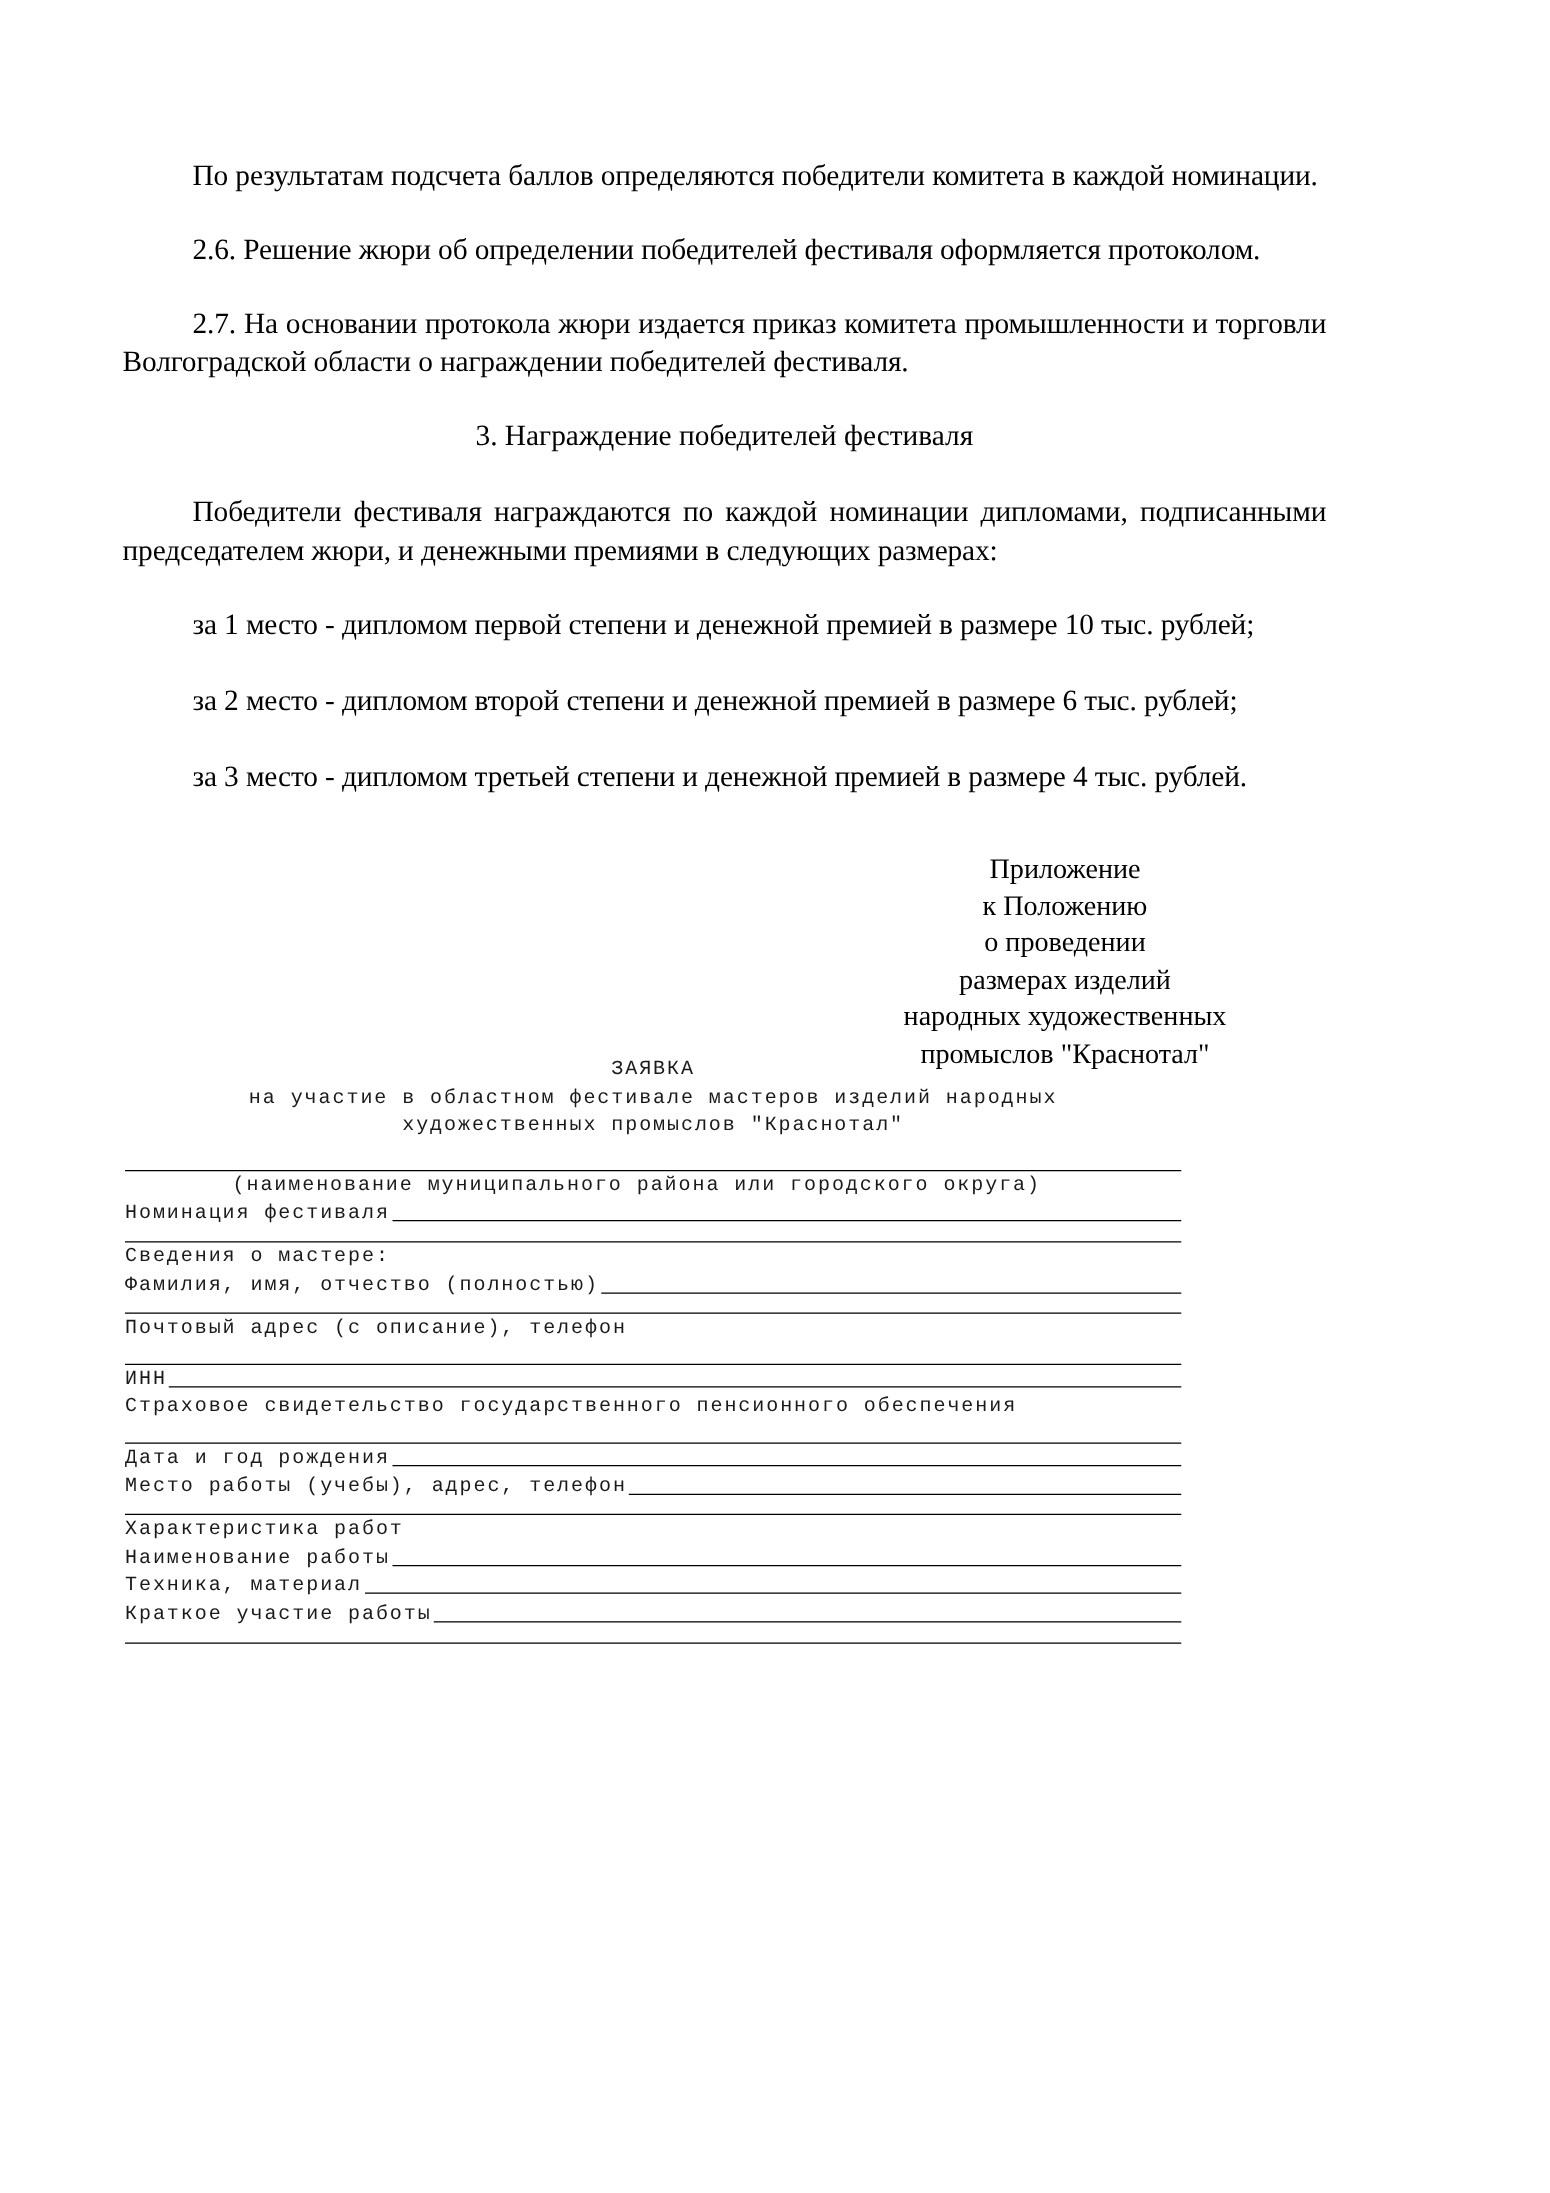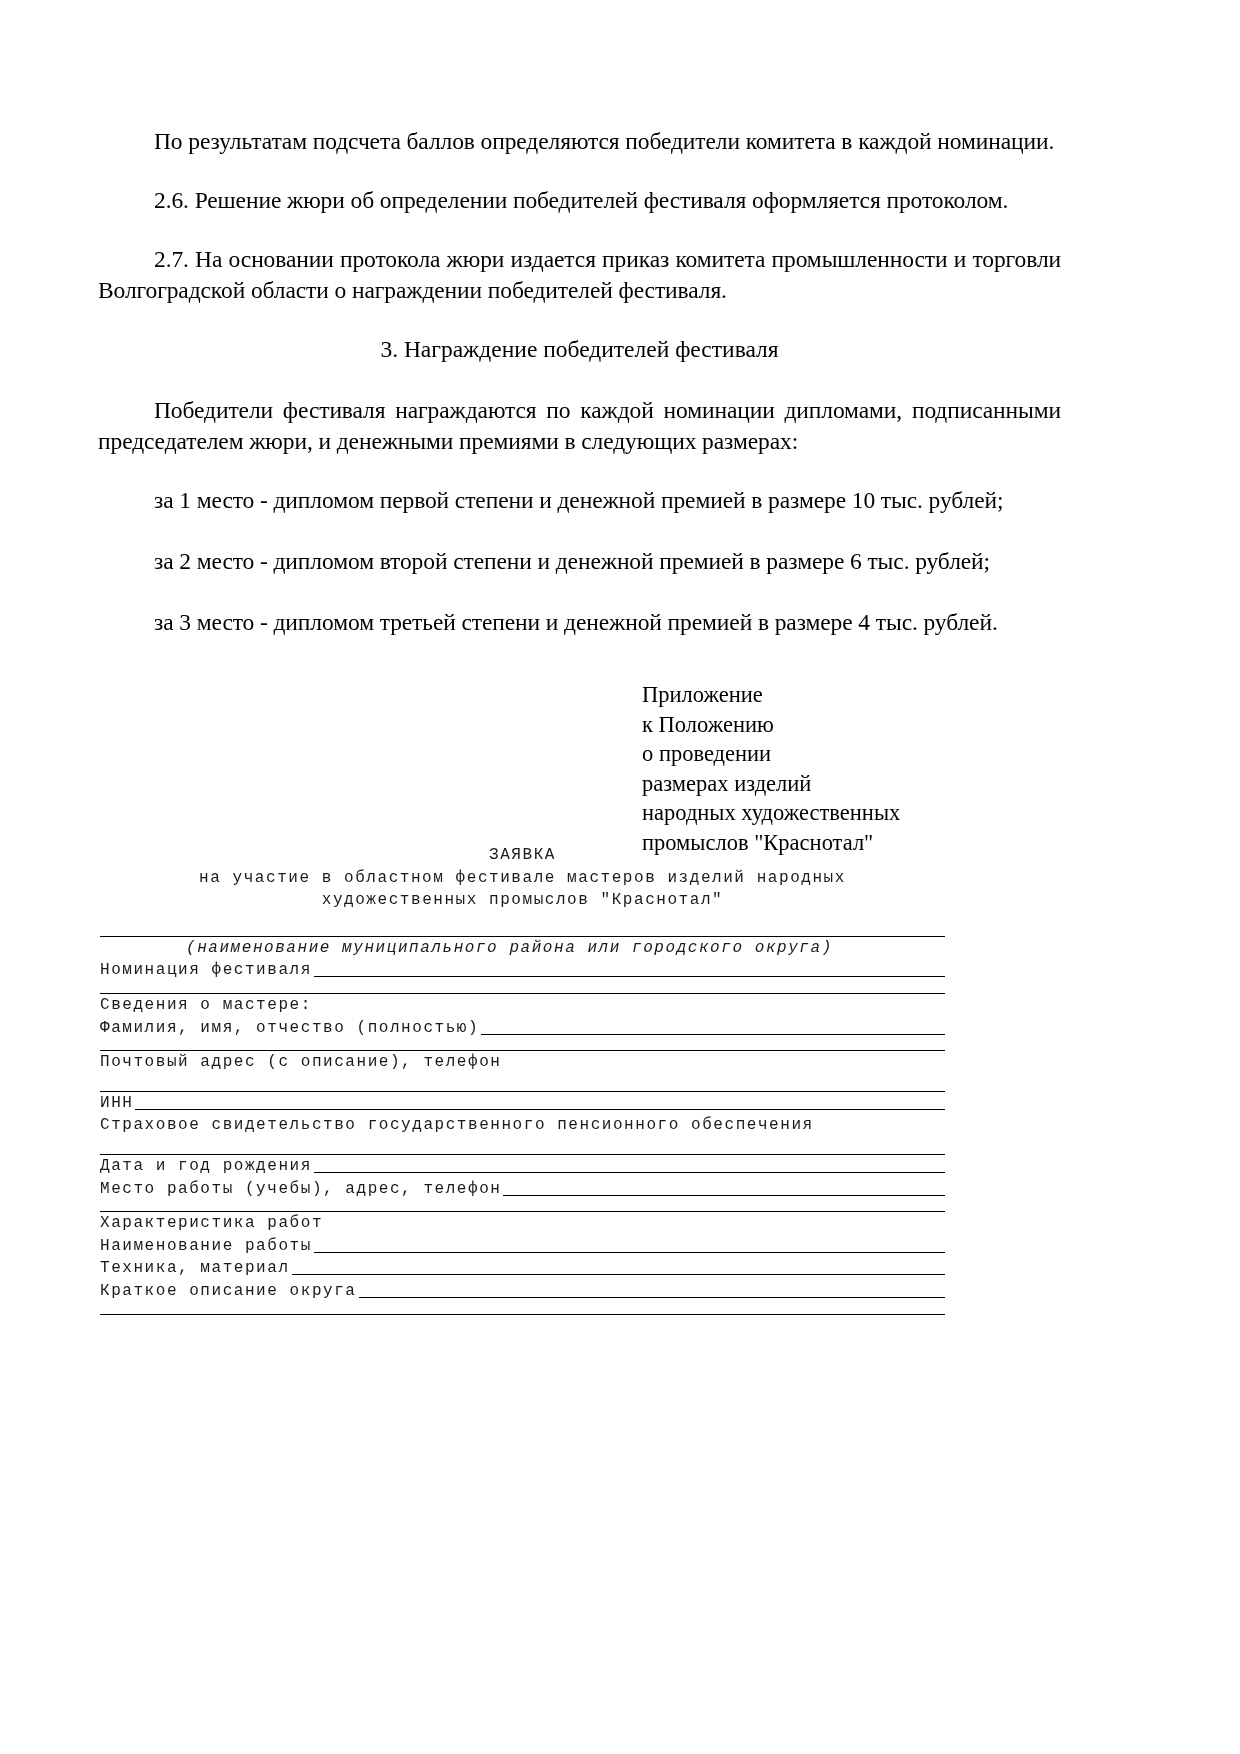--- a/index.html
+++ b/index.html
@@ -61,21 +61,21 @@
     font-family: Liberation Serif, serif;
     letter-spacing: -0.1px;
   }
 
   
   .appendix {
     position: absolute;
     right: 178px;
     top: 680px;
     width: 420px;
-    text-align: left;
+    text-align: center;
     font-size: 22.5px;
     line-height: 29.5px;
     font-family: "Liberation Serif", "DejaVu Serif", serif;
   }
   .appendix div { white-space: nowrap; }
 
   
   .form-section {
     position: absolute;
     left: 100px;
@@ -167,21 +167,21 @@
 
     <div class="form-title">ЗАЯВКА</div>
 
     <div class="form-subtitle">на участие в областном фестивале мастеров изделий народных</div>
 
     <div class="form-subtitle">художественных промыслов "Краснотал"</div>
 
     <div class="spacer-md"></div>
 
     <div class="rule"></div>
-    <div class="plain-row" style="padding-left:86px;font-style:italic;">(наименование муниципального района или городского округа)</div>
+    <div class="plain-row" style="padding-left:86px;">(наименование муниципального района или городского округа)</div>
 
     <div class="field-row">
       <span class="field-label">Номинация фестиваля</span>
       <span class="field-fill"></span>
     </div>
 
     <div class="spacer-xs"></div>
     <div class="rule"></div>
 
     <div class="plain-row">Сведения о мастере:</div>
@@ -228,21 +228,21 @@
       <span class="field-label">Наименование работы</span>
       <span class="field-fill"></span>
     </div>
 
     <div class="field-row">
       <span class="field-label">Техника, материал</span>
       <span class="field-fill"></span>
     </div>
 
     <div class="field-row">
-      <span class="field-label">Краткое описание округа</span>
+      <span class="field-label">Краткое участие работы</span>
       <span class="field-fill"></span>
     </div>
 
     <div class="spacer-xs"></div>
     <div class="rule"></div>
 
   </div>
 
 </div>
 

